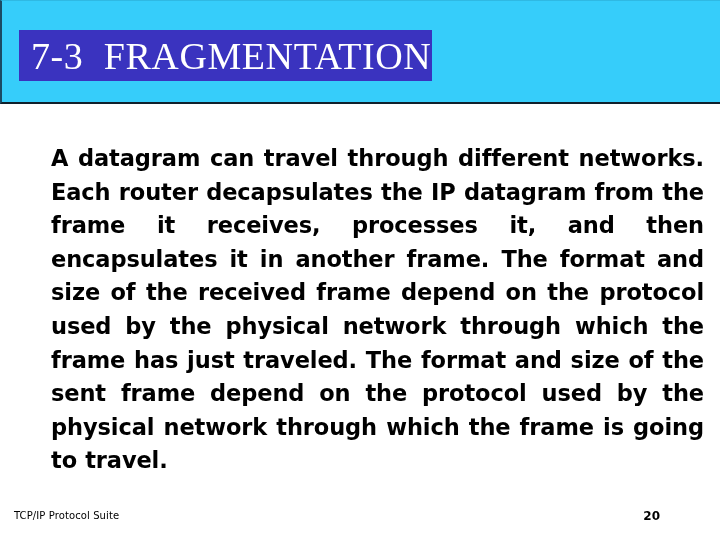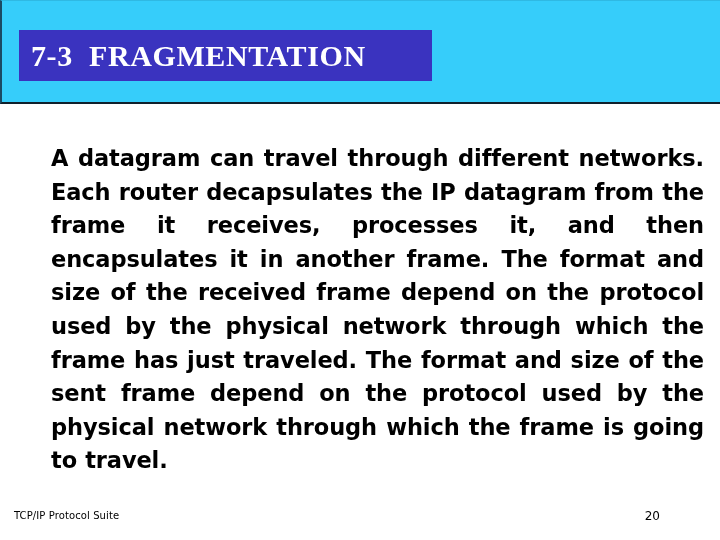--- a/index.html
+++ b/index.html
@@ -38,22 +38,22 @@
     background: #3a33bf;
     display: flex;
     align-items: center;
     box-sizing: border-box;
     padding-left: 12px;
   }
 
   #slide-title {
     color: #ffffff;
     font-family: "Liberation Serif", "DejaVu Serif", serif;
-    font-size: 30px;
-    font-weight: 700;
+    font-size: 38px;
+    font-weight: 400;
     letter-spacing: 0.6px;
     line-height: 1;
     white-space: pre;
   }
 
   
   #body-region {
     position: absolute;
     left: 0;
     top: 104px;
@@ -99,21 +99,21 @@
     white-space: nowrap;
   }
 
   #footer-page-number {
     position: absolute;
     right: 21px;
     top: 9px;
     color: #000000;
     font-family: "DejaVu Sans", "Liberation Sans", sans-serif;
     font-size: 12px;
-    font-weight: 400;
+    font-weight: 700;
     text-align: right;
   }
 </style>
 </head>
 <body>
 
 <div id="header-banner">
   <div id="title-box">
     <span id="slide-title">7-3  FRAGMENTATION</span>
   </div>

